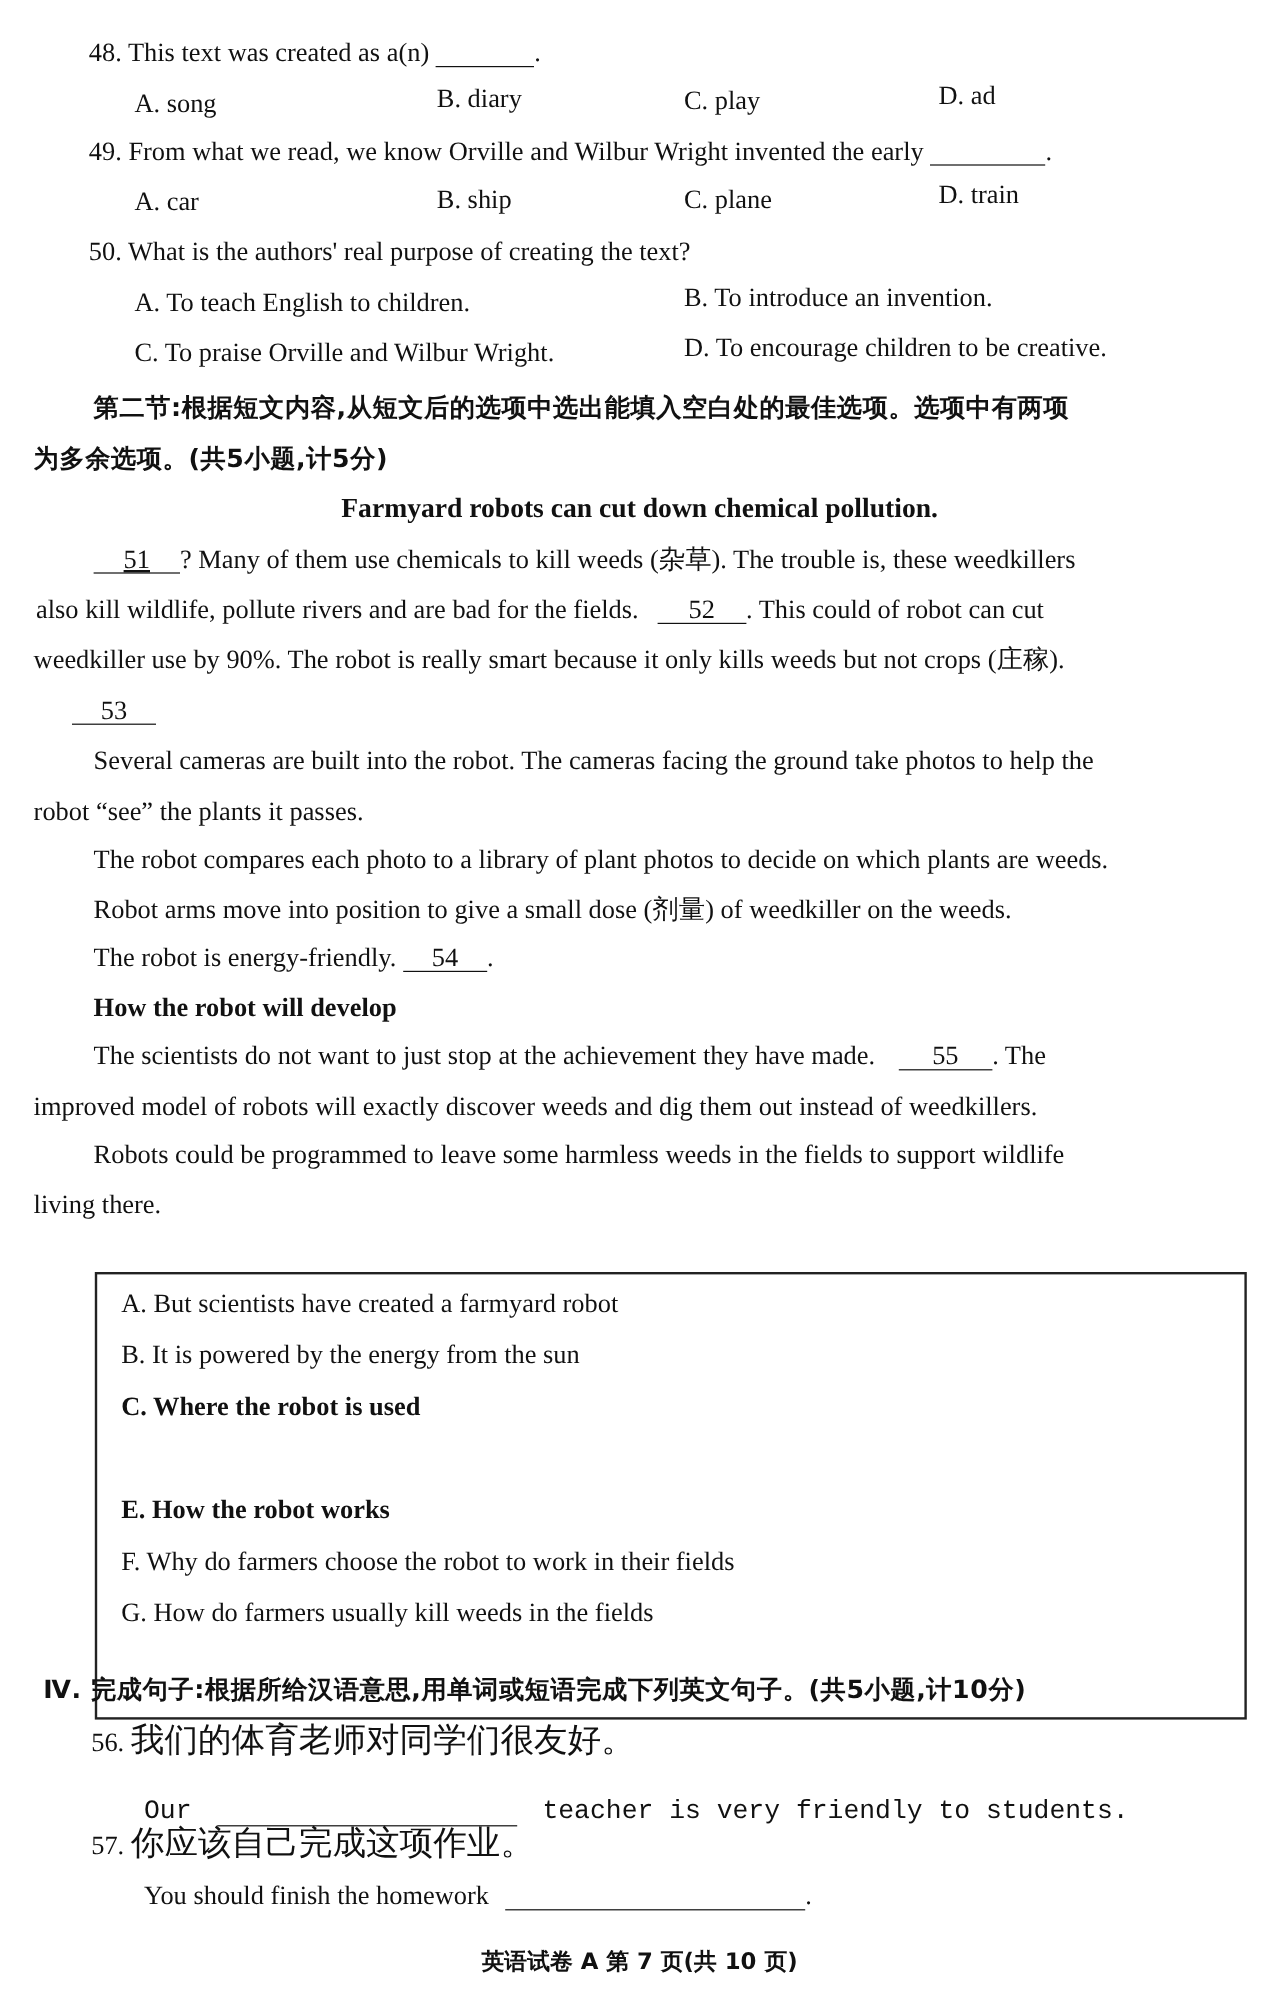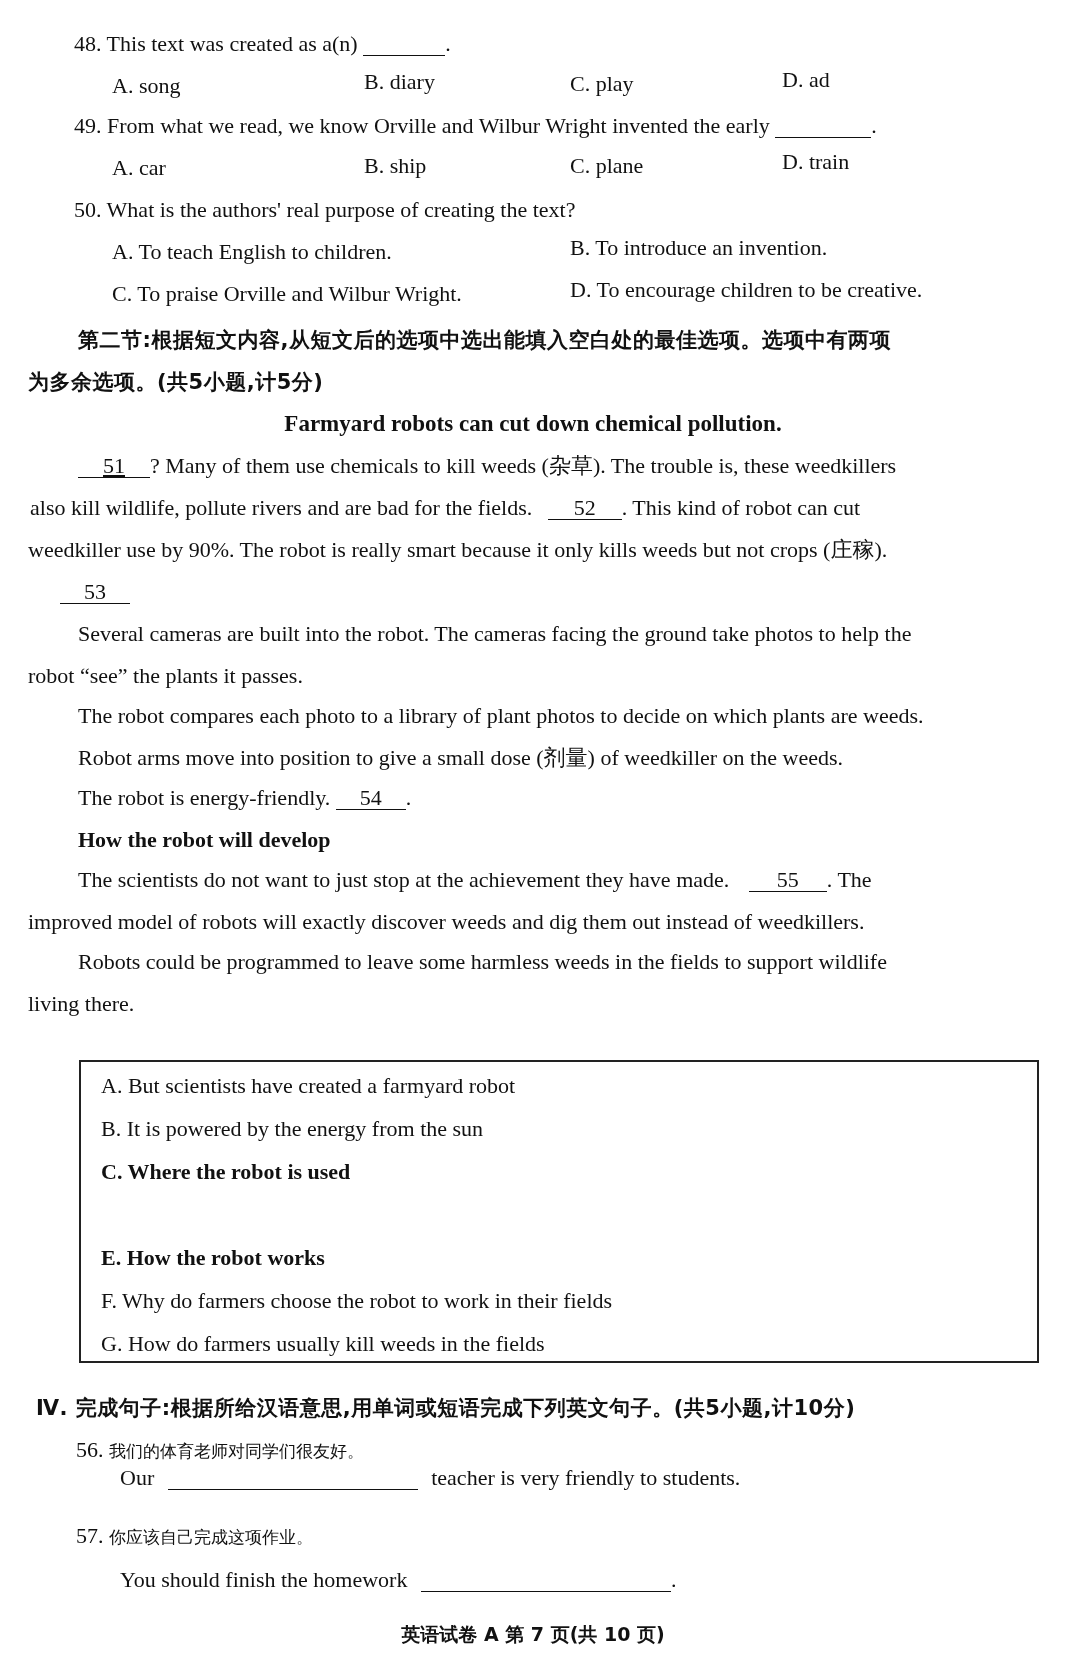--- a/index.html
+++ b/index.html
@@ -17,36 +17,36 @@
       font-size: 22px;
     }
     .line {
       position: absolute;
       white-space: nowrap;
       line-height: 28px;
     }
     .q { left: 74px; }
     .opt { position: absolute; white-space: nowrap; line-height: 28px; }
     .zh { font-family: "DejaVu Sans", sans-serif; font-weight: bold; font-size: 21px; letter-spacing: 0.5px; }
-    .zh-light { font-family: Liberation Sans, sans-serif; font-size: 17px; }
+    .zh-light { font-family: Liberation Sans, sans-serif; font-size: 28px; }
     .bold { font-weight: bold; }
     .title { font-weight: bold; font-size: 23px; }
     .blank {
       display: inline-block;
       border-bottom: 1.5px solid #111;
       text-align: center;
       line-height: 22px;
       vertical-align: baseline;
     }
     .options-box {
       position: absolute;
       left: 79px;
       top: 1060px;
       width: 960px;
-      height: 303px;
+      height: 373px;
       border: 2px solid #222;
       box-sizing: border-box;
     }
     .box-opt {
       position: absolute;
       left: 20px;
       white-space: nowrap;
       line-height: 28px;
     }
     .footer {
@@ -95,21 +95,21 @@
 <div class="line zh" style="top:326px; left:78px;">第二节:根据短文内容,从短文后的选项中选出能填入空白处的最佳选项。选项中有两项</div>
 <div class="line zh" style="top:368px; left:28px;">为多余选项。(共5小题,计5分)</div>
 
 <div class="line title" style="top:410px; left:0; width:1066px; text-align:center;">Farmyard robots can cut down chemical pollution.</div>
 
 <div class="line" style="top:452px; left:78px;">
   <span class="blank" style="width:72px;text-decoration:underline;">51</span><span>? Many of them use chemicals to kill weeds (杂草). The trouble is, these weedkillers</span>
 </div>
 <div class="line" style="top:494px; left:30px;">
   <span>also kill wildlife, pollute rivers and are bad for the fields.</span>
-  <span class="blank" style="width:74px; margin-left:10px;">52</span><span>. This kind of robot can cut</span>
+  <span class="blank" style="width:74px; margin-left:10px;">52</span><span>. This could of robot can cut</span>
 </div>
 <div class="line" style="top:536px; left:28px;">weedkiller use by 90%. The robot is really smart because it only kills weeds but not crops (庄稼).</div>
 <div class="line" style="top:578px; left:60px;text-decoration:underline;">
   <span class="blank" style="width:70px;">53</span>
 </div>
 
 <div class="line" style="top:620px; left:78px;">Several cameras are built into the robot. The cameras facing the ground take photos to help the</div>
 <div class="line" style="top:662px; left:28px;">robot “see” the plants it passes.</div>
 
 <div class="line" style="top:702px; left:78px;">The robot compares each photo to a library of plant photos to decide on which plants are weeds.</div>
@@ -140,21 +140,21 @@
   <div class="box-opt" style="top:225px;">F. Why do farmers choose the robot to work in their fields</div>
   <div class="box-opt" style="top:268px;text-align:center;">G. How do farmers usually kill weeds in the fields</div>
 </div>
 
 <div class="line zh" style="top:1394px; left:36px;">Ⅳ. 完成句子:根据所给汉语意思,用单词或短语完成下列英文句子。(共5小题,计10分)</div>
 
 <div class="line" style="top:1436px; left:76px;">
   <span>56.</span>
   <span class="zh-light">我们的体育老师对同学们很友好。</span>
 </div>
-<div class="line" style="top:1464px; left:120px;">
+<div class="line" style="top:1496px; left:120px;font-family:Liberation Mono, monospace;">
   <span>Our</span>
   <span class="blank" style="width:250px; margin:0 8px;">&nbsp;</span>
   <span>teacher is very friendly to students.</span>
 </div>
 
 <div class="line" style="top:1522px; left:76px;">
   <span>57.</span>
   <span class="zh-light">你应该自己完成这项作业。</span>
 </div>
 <div class="line" style="top:1566px; left:120px;">

